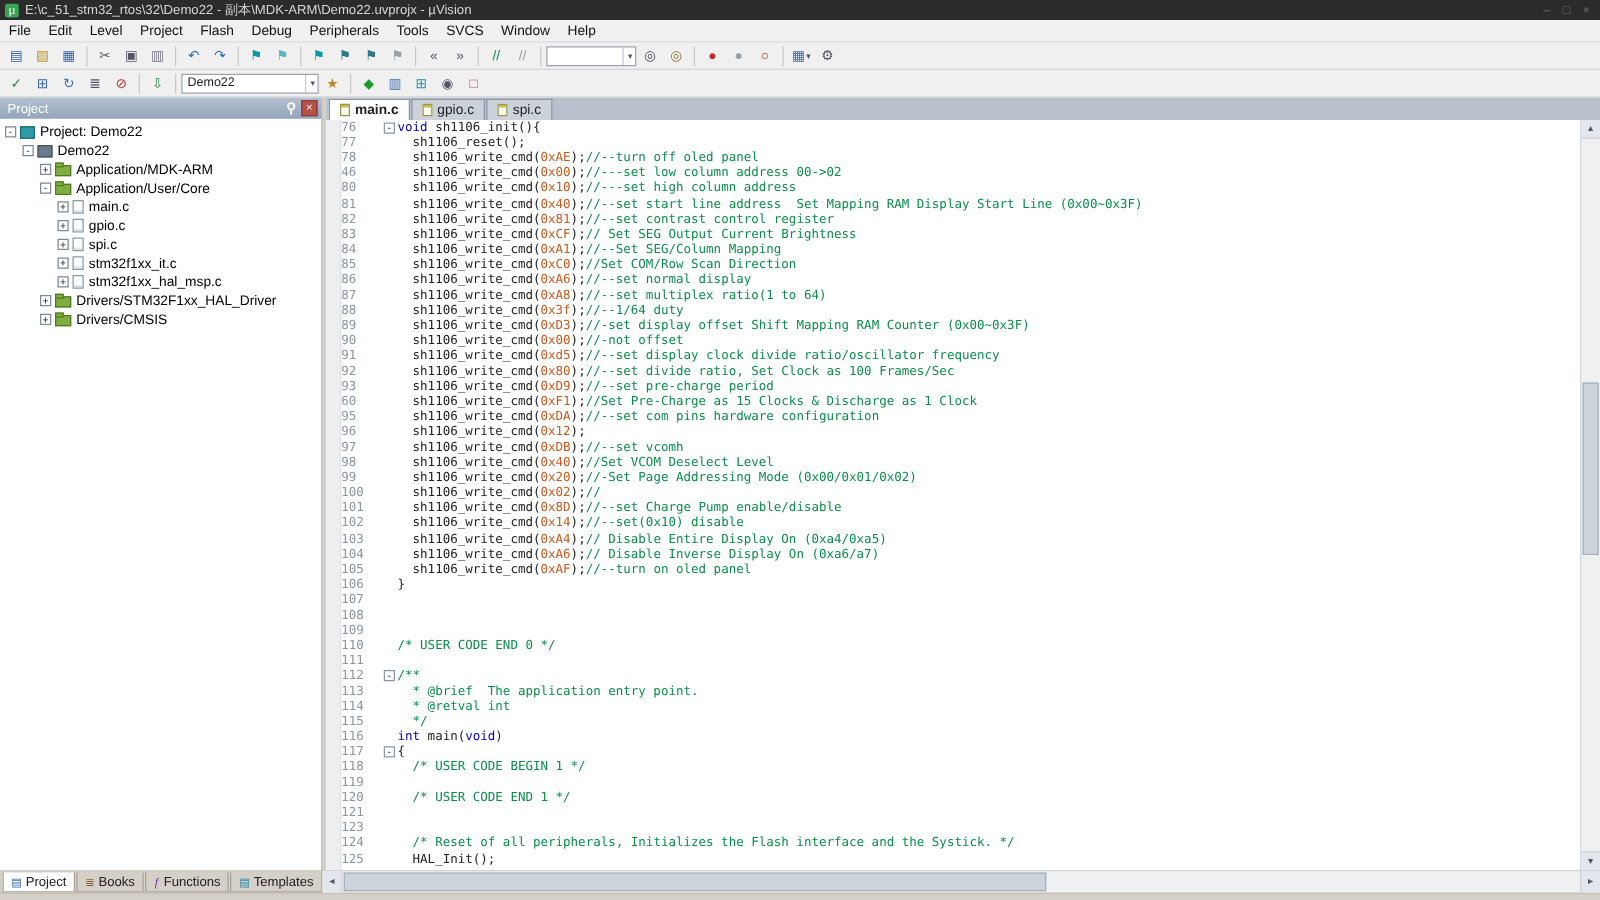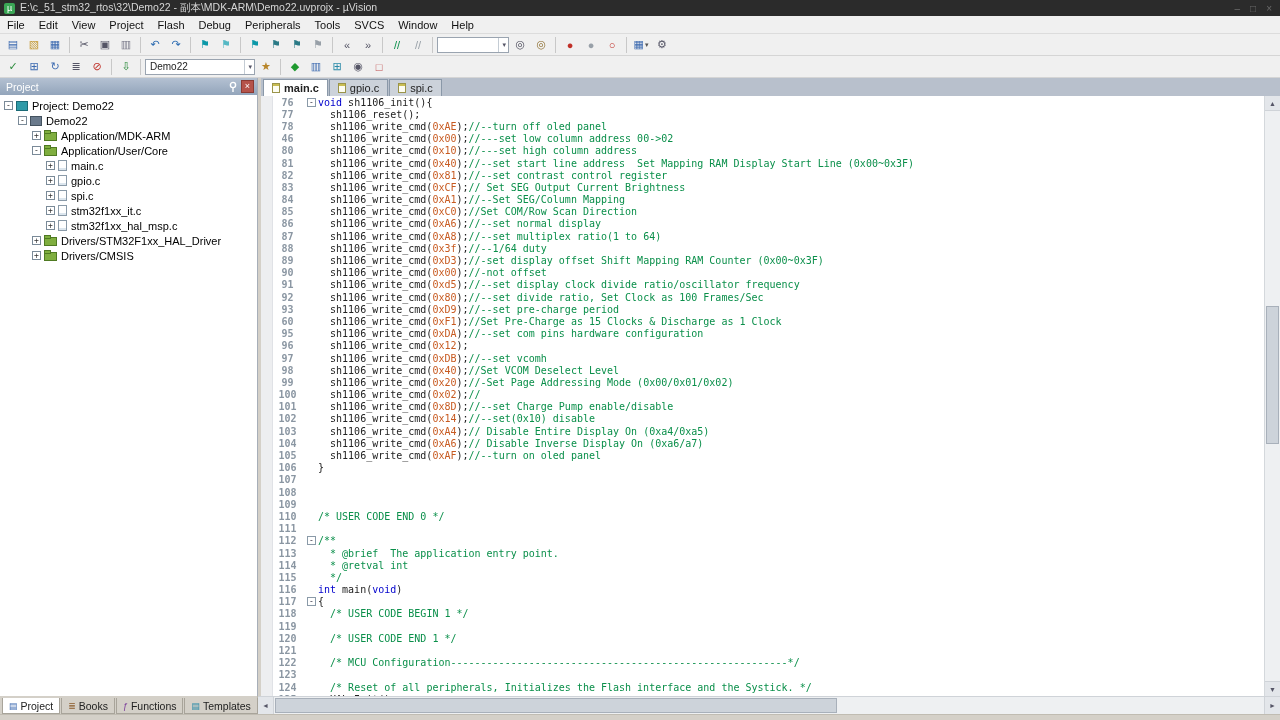--- a/index.html
+++ b/index.html
@@ -49,21 +49,21 @@
   
   .editor { flex:1 1 auto; display:flex; flex-direction:column; min-width:0; background:#fff; }
   .tabbar { height:18px; background:#b8c0cc; display:flex; align-items:flex-end; padding-left:2px; gap:1px; flex:0 0 auto; }
   .etab { height:17px; display:flex; align-items:center; gap:4px; padding:0 8px; font-size:11px; border:1px solid #8a98a8; border-bottom:none; background:#ccd2da; color:#222; }
   .etab.active { background:#fff; font-weight:bold; }
   .etab .eicon { width:8px; height:10px; background:#fdfdf2; border:1px solid #9a944a; box-shadow:inset 0 2px 0 #c9bd52; }
   .code-wrap { flex:1 1 auto; position:relative; overflow:hidden; background:#fff; }
   .code { position:absolute; left:0; top:0; right:16px; bottom:0; overflow:hidden; font-family:"DejaVu Sans Mono", monospace; font-size:10px; }
   .margin-strip { position:absolute; left:0; top:0; bottom:0; width:12px; background:#edeef0; border-right:1px solid #e0e2e6; }
   .code-row { height:12.2px; display:flex; align-items:center; padding-left:12px; white-space:pre; }
-  .ln { width:34px; text-align:center; padding-right:5px; color:#8a96a2; flex:0 0 auto;font-weight:bold; }
+  .ln { width:34px; text-align:left; padding-right:5px; color:#8a96a2; flex:0 0 auto; }
   .foldcol { width:11px; flex:0 0 auto; display:flex; align-items:center; }
   .foldbox { width:9px; height:9px; border:1px solid #8a9aa8; background:#fff; font-size:8px; line-height:7px; text-align:center; color:#334; }
   .lt { white-space:pre;text-align:center; }
   .tok-k { color:var(--kw,#0000cc); }
   .tok-p { color:#222; }
   .tok-c { color:var(--cmt,#0a8f4a); }
   .tok-n { color:var(--num,#c75a20); }
 
   
   .vscroll { position:absolute; right:0; top:0; bottom:0; width:16px; background:#eef0f2; border-left:1px solid #d4d8dc; }
@@ -95,21 +95,21 @@
     <span class="win-controls">
       <span>–</span>
       <span>□</span>
       <span>×</span>
     </span>
   </div>
 
   <div class="menubar" id="menubar">
       <span class="menu-item">File</span>
       <span class="menu-item">Edit</span>
-      <span class="menu-item">View</span>
+      <span class="menu-item">Level</span>
       <span class="menu-item">Project</span>
       <span class="menu-item">Flash</span>
       <span class="menu-item">Debug</span>
       <span class="menu-item">Peripherals</span>
       <span class="menu-item">Tools</span>
       <span class="menu-item">SVCS</span>
       <span class="menu-item">Window</span>
       <span class="menu-item">Help</span>
     </div>
 
@@ -381,21 +381,20 @@
             <div class="code-row"><span class="ln">112</span><span class="foldcol"><span class="foldbox">-</span></span><span class="lt"><span class="tok-c">/**</span></span></div>
             <div class="code-row"><span class="ln">113</span><span class="foldcol"></span><span class="lt"><span class="tok-c">  * @brief  The application entry point.</span></span></div>
             <div class="code-row"><span class="ln">114</span><span class="foldcol"></span><span class="lt"><span class="tok-c">  * @retval int</span></span></div>
             <div class="code-row"><span class="ln">115</span><span class="foldcol"></span><span class="lt"><span class="tok-c">  */</span></span></div>
             <div class="code-row"><span class="ln">116</span><span class="foldcol"></span><span class="lt"><span class="tok-k">int</span><span class="tok-p"> main(</span><span class="tok-k">void</span><span class="tok-p">)</span></span></div>
             <div class="code-row"><span class="ln">117</span><span class="foldcol"><span class="foldbox">-</span></span><span class="lt"><span class="tok-p">{</span></span></div>
             <div class="code-row"><span class="ln">118</span><span class="foldcol"></span><span class="lt"><span class="tok-p">  </span><span class="tok-c">/* USER CODE BEGIN 1 */</span></span></div>
             <div class="code-row"><span class="ln">119</span><span class="foldcol"></span><span class="lt"></span></div>
             <div class="code-row"><span class="ln">120</span><span class="foldcol"></span><span class="lt"><span class="tok-p">  </span><span class="tok-c">/* USER CODE END 1 */</span></span></div>
             <div class="code-row"><span class="ln">121</span><span class="foldcol"></span><span class="lt"></span></div>
-            <div class="code-row"><span class="ln">122</span><span class="foldcol"></span><span class="lt"><span class="tok-p">  </span><span class="tok-c">/* MCU Configuration--------------------------------------------------------*/</span></span></div>
             <div class="code-row"><span class="ln">123</span><span class="foldcol"></span><span class="lt"></span></div>
             <div class="code-row"><span class="ln">124</span><span class="foldcol"></span><span class="lt"><span class="tok-p">  </span><span class="tok-c">/* Reset of all peripherals, Initializes the Flash interface and the Systick. */</span></span></div>
             <div class="code-row"><span class="ln">125</span><span class="foldcol"></span><span class="lt"><span class="tok-p">  HAL_Init();</span></span></div>
           </div>
         <div class="vscroll">
           <div class="vs-btn">▲</div>
           <div class="vs-thumb"></div>
           <div class="vs-btn bottom">▼</div>
         </div>
       </div>

